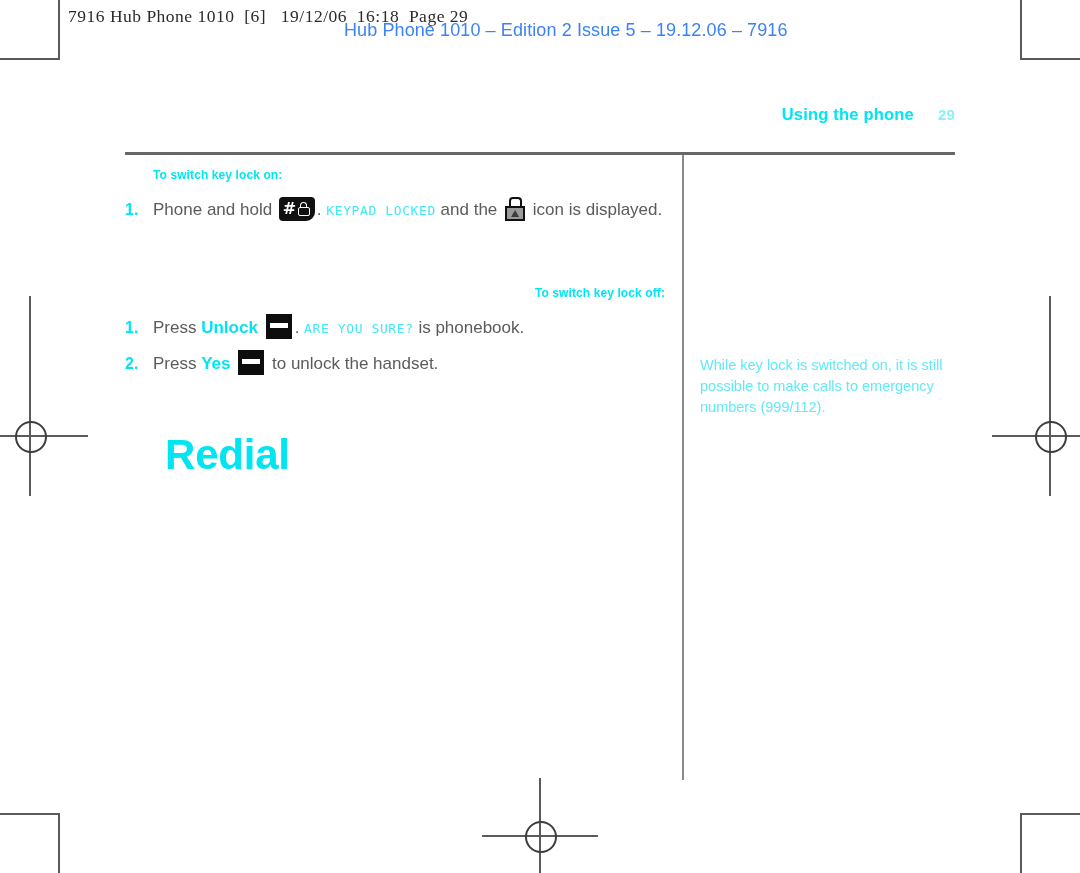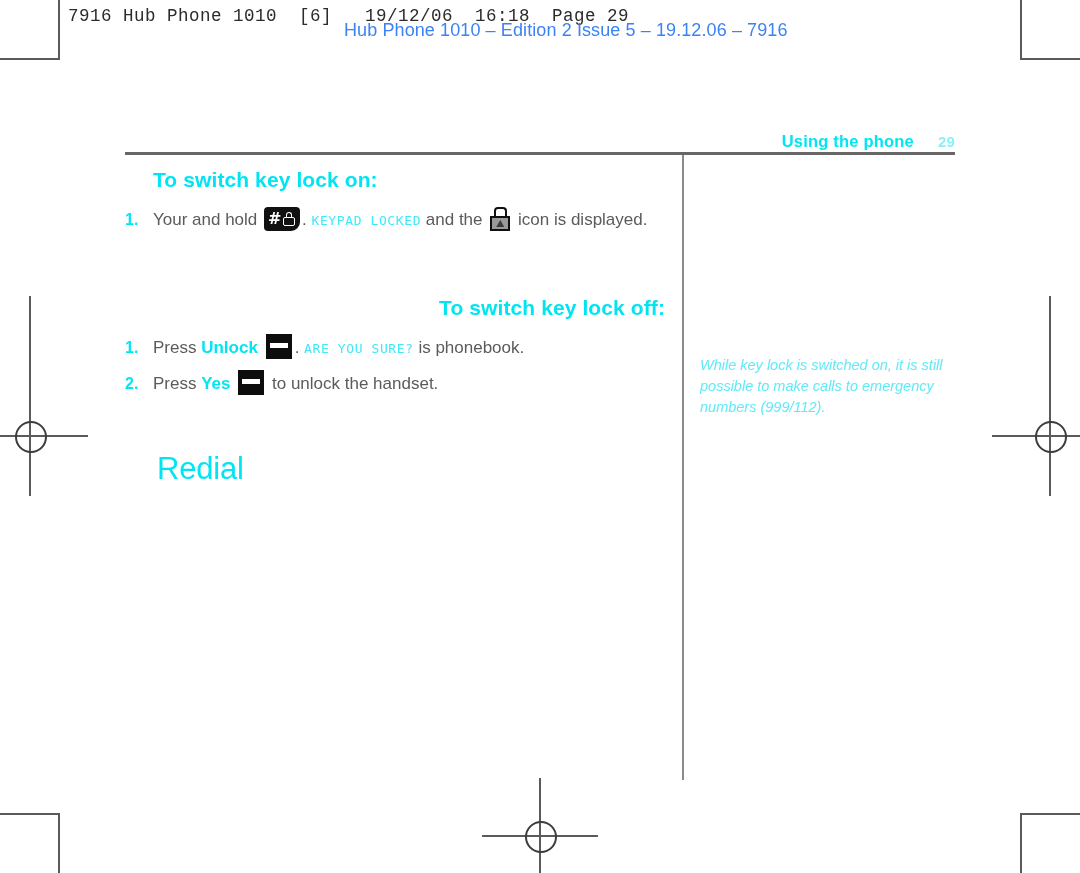--- a/index.html
+++ b/index.html
@@ -66,21 +66,21 @@
     width: 2px;
     background: #5a5a5a;
   }
   .side-bar-left  { left: 29px;   top: 296px; height: 200px; }
   .side-bar-right { left: 1049px; top: 296px; height: 200px; }
 
   
   .strip-line-1 {
     position: absolute;
     left: 68px; top: 6px;
-    font-family: Liberation Mono, monospace;
+    font-family: Liberation Serif, serif;
     font-size: 17.5px;
     letter-spacing: 0.5px;
     color: #2b2b2b;
     white-space: pre;
   }
   .strip-line-2 {
     position: absolute;
     left: 344px; top: 20px;
     font-family: "Liberation Sans", sans-serif;
     font-size: 18px;
@@ -92,21 +92,20 @@
   
   .running-head {
     position: absolute;
     left: 0; top: 105px;
     width: 955px;
     text-align: right;
     font-size: 16.5px;
     font-weight: bold;
     color: #00e5f2;
     letter-spacing: 0.2px;
-    margin-top: 27px;
   }
   .running-head .rh-title { margin-right: 24px; }
   .running-head .rh-page  { color: #8bf0f8; font-weight: bold; font-size: 15px; }
 
   .rule {
     position: absolute;
     left: 125px; top: 152px;
     width: 830px; height: 3px;
     background: #666666;
   }
@@ -119,39 +118,38 @@
 
   .col-main {
     position: absolute;
     left: 125px; top: 168px;
     width: 540px;
   }
   .col-side {
     position: absolute;
     left: 700px; top: 340px;
     width: 262px;
-    font-style: italic;
   }
 
   h3.subhead {
     margin: 0 0 14px 0;
     padding: 0;
-    font-size: 21px;
+    font-size: 12px;
     font-weight: bold;
     color: #00e5f2;
     letter-spacing: 0.1px;
     padding-left: 28px;
   }
   h3.subhead.second { margin-top: 62px; text-align: right; }
 
   h2.section-title {
-    margin: 4px;
+    margin: 12px;
     padding: 0 0 0 28px;
-    font-size: 31px;
-    font-weight: normal;
+    font-size: 42px;
+    font-weight: bold;
     color: #00e5f2;
     letter-spacing: -0.2px;
   }
 
   ol.steps {
     margin: 0;
     padding: 0;
     list-style: none;
   }
   ol.steps li {
@@ -319,21 +317,21 @@
 
 <div class="rule"></div>
 <div class="vdivider"></div>
 
 <div class="col-main">
 
   <h3 class="subhead">To switch key lock on:</h3>
 
   <ol class="steps">
     <li>
-      <span class="num">1.</span><span>Your and hold</span>
+      <span class="num">1.</span><span>Phone and hold</span>
       <span class="key-hashlock">
         <span class="kh-hash">#</span>
         <span class="kh-lock">
           <span class="shackle"></span>
           <span class="body"></span>
         </span>
       </span><span>.</span>
       <span class="lcd">KEYPAD LOCKED</span>
       <span>and the</span>
       <span class="icon-padlock">

